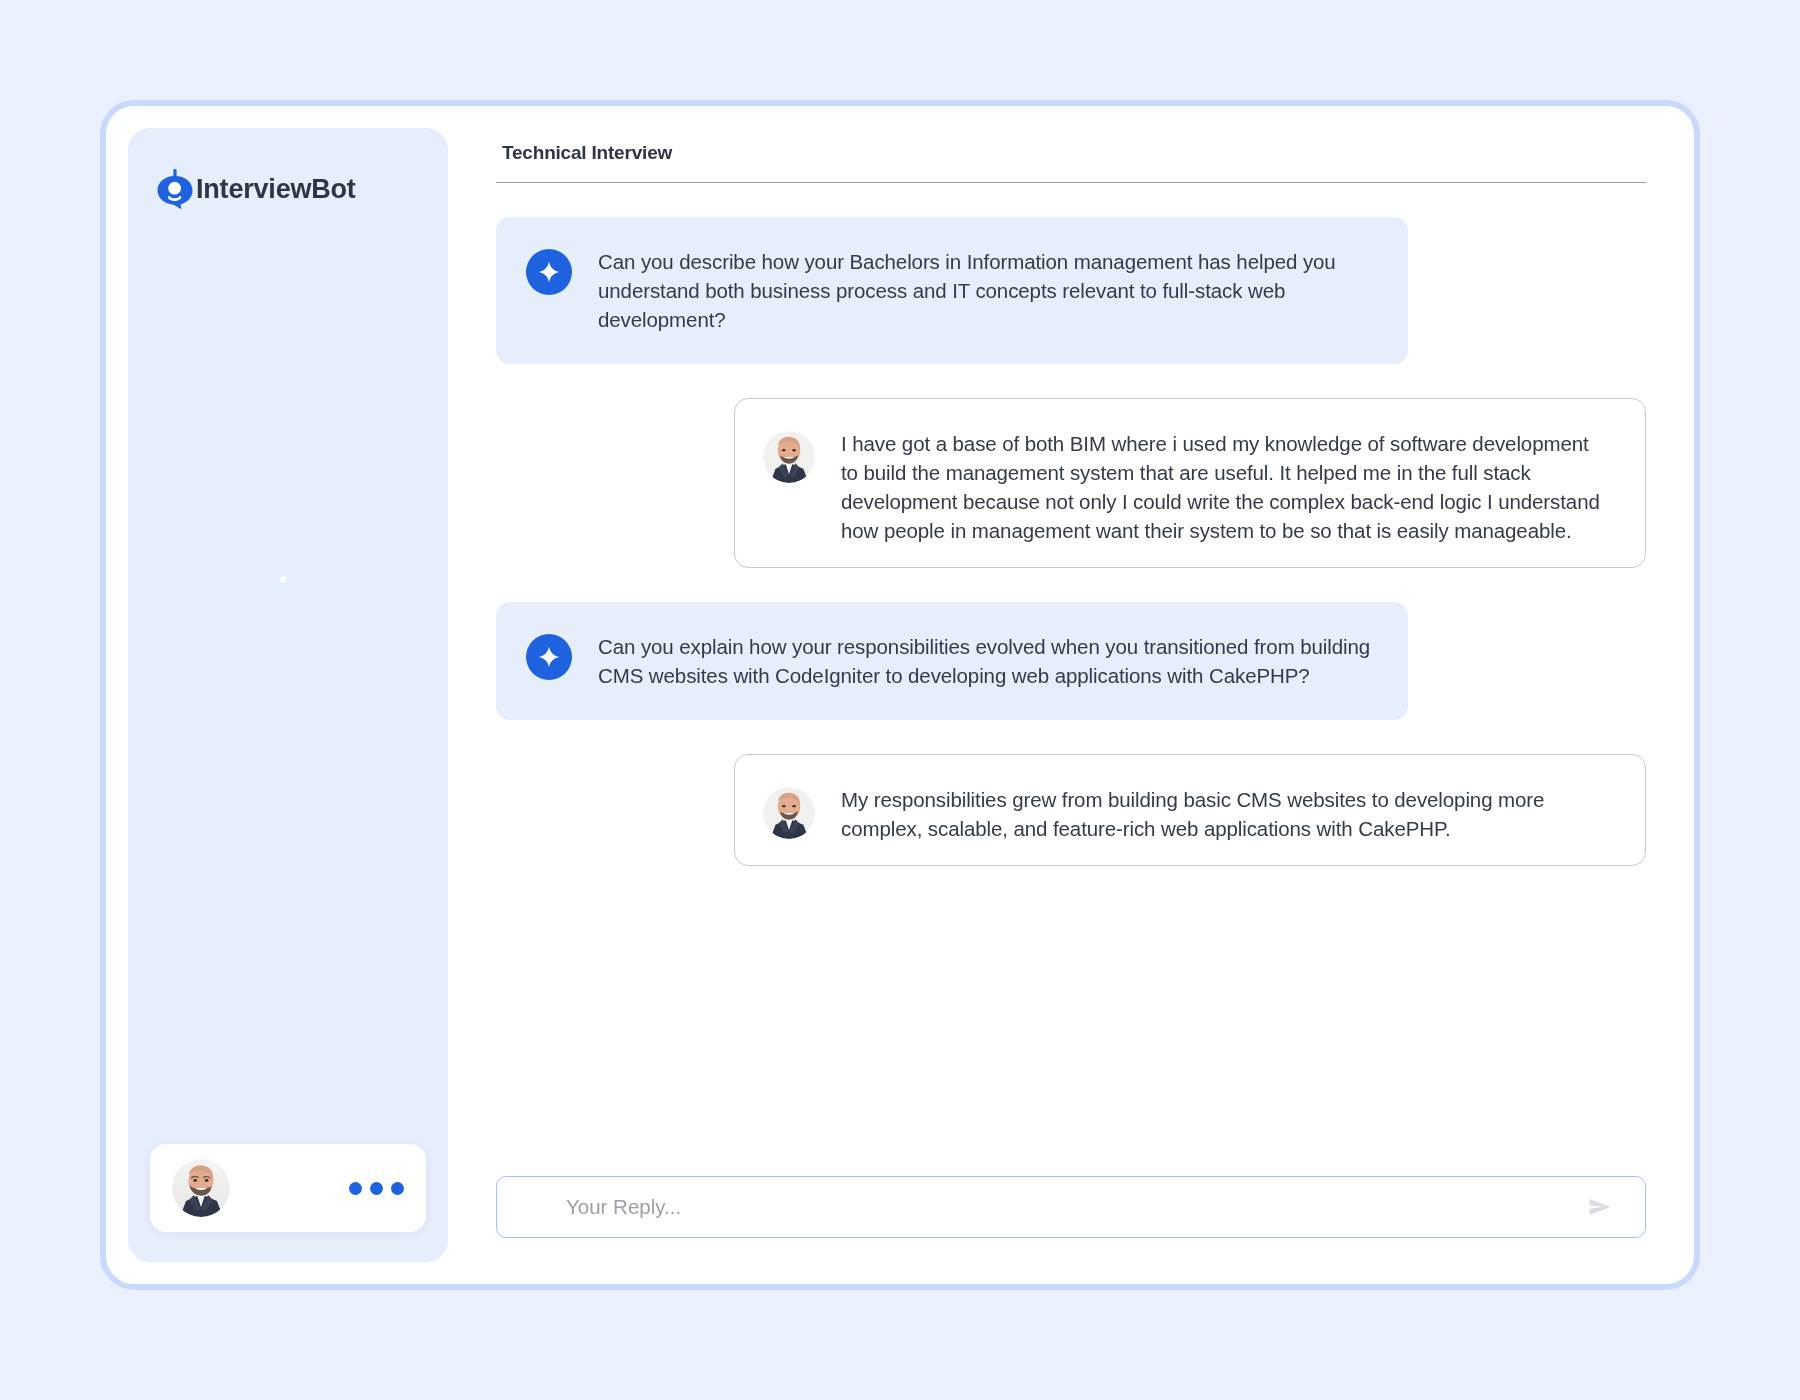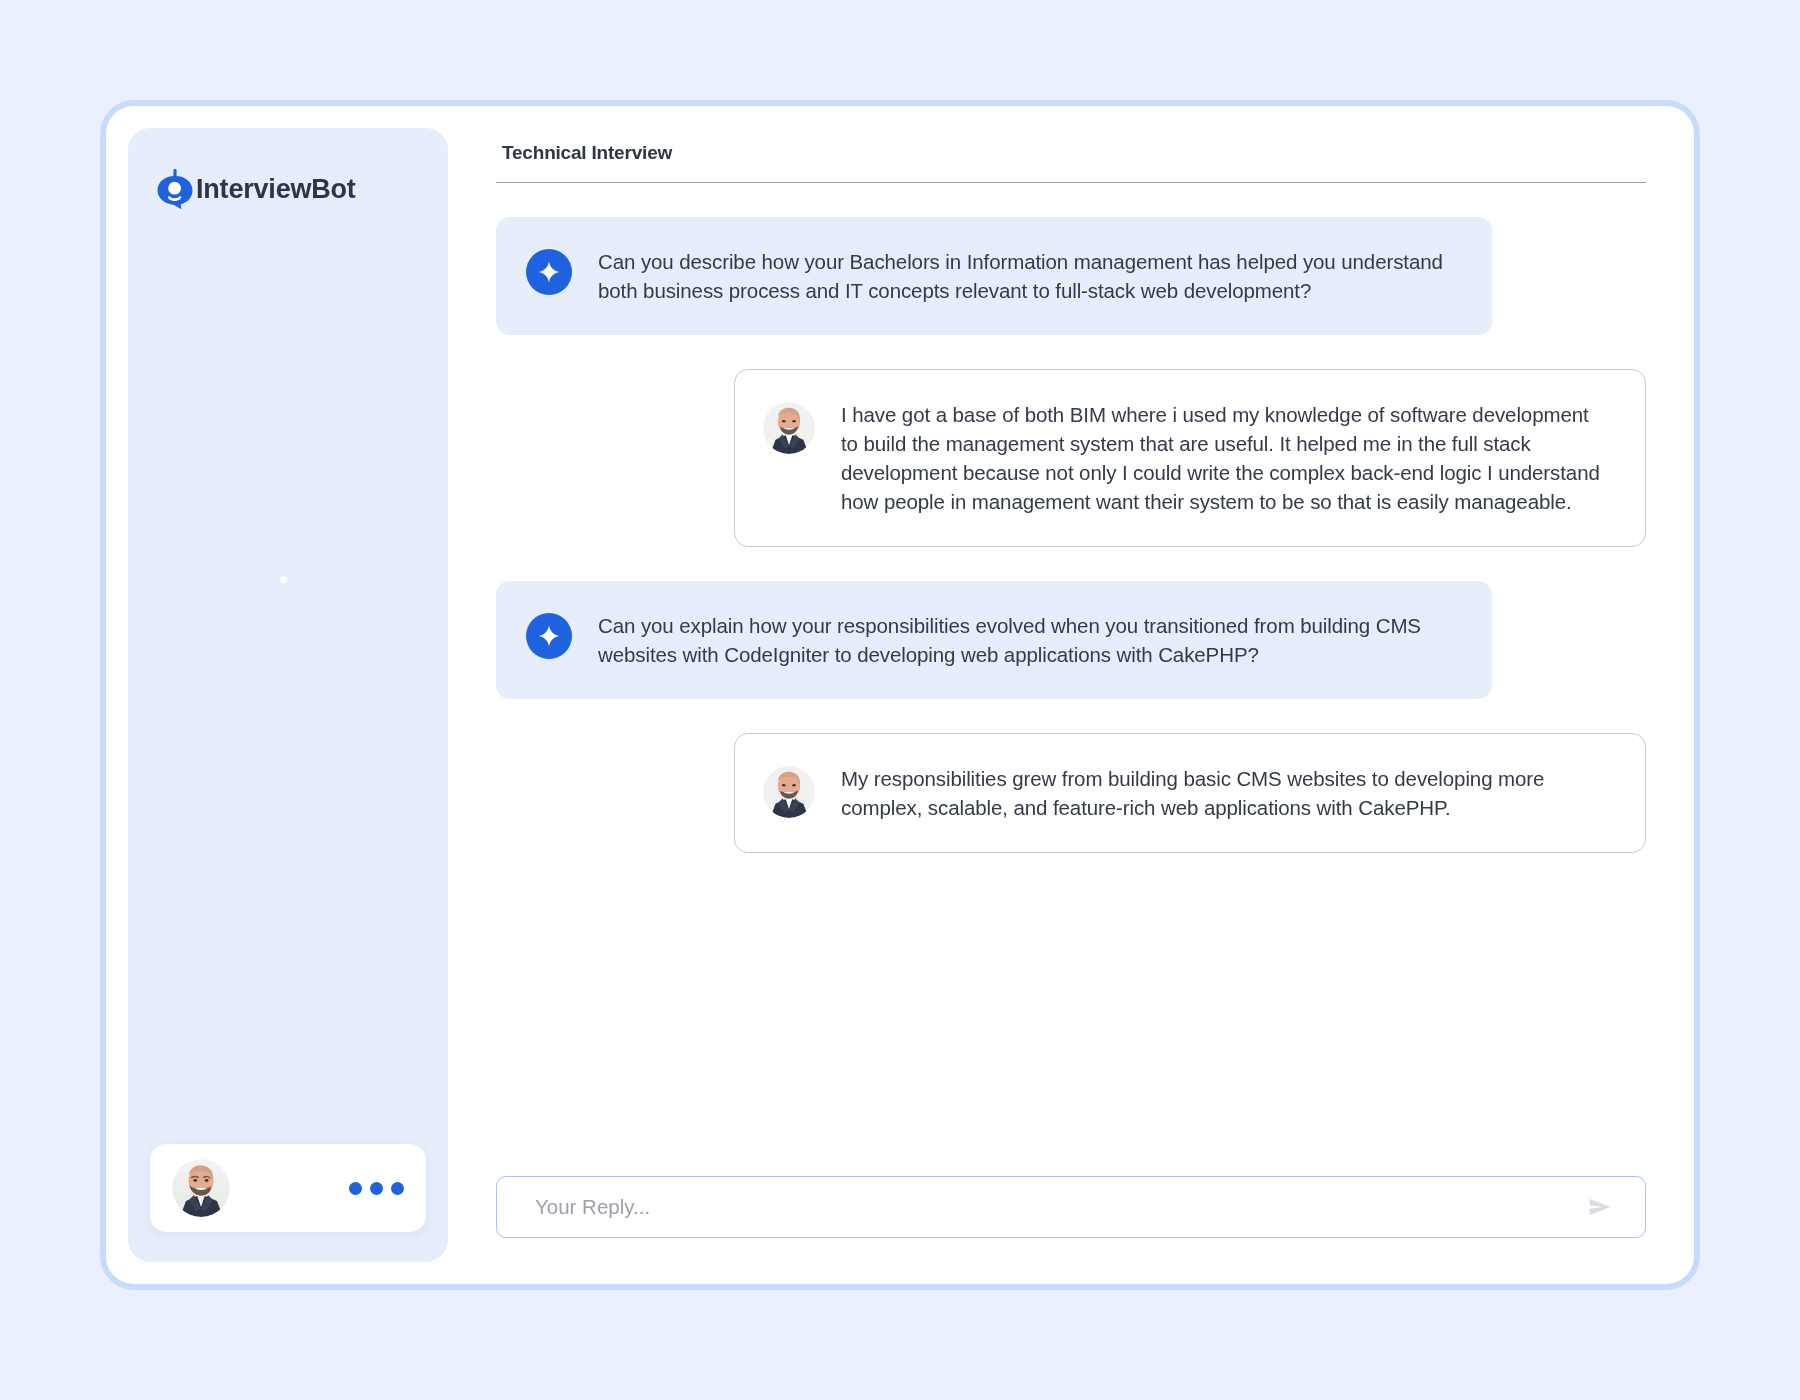--- a/index.html
+++ b/index.html
@@ -138,21 +138,21 @@
   }
 
   
   .msg-bot {
     background: #e6edfb;
     border-radius: 14px;
     padding: 30px 34px 30px 30px;
     display: flex;
     gap: 26px;
     align-items: flex-start;
-    width: 996px;
+    width: 912px;
     margin-bottom: 34px;
   }
   .bot-avatar {
     width: 46px;
     height: 46px;
     flex: 0 0 46px;
     border-radius: 50%;
     background: #1f62df;
     display: flex;
     align-items: center;
@@ -169,21 +169,21 @@
   
   .msg-user-row {
     display: flex;
     justify-content: flex-end;
     margin-bottom: 34px;
   }
   .msg-user {
     background: #ffffff;
     border: 1px solid #c6c9ce;
     border-radius: 14px;
-    padding: 30px 40px 30px 28px;
+    padding: 30px 40px 22px 28px;
     display: flex;
     gap: 26px;
     align-items: flex-start;
     width: 912px;
   }
   .user-avatar {
     width: 52px;
     height: 52px;
     flex: 0 0 52px;
     border-radius: 50%;
@@ -203,20 +203,21 @@
     background: #fff;
   }
   .reply-input {
     flex: 1 1 auto;
     border: none;
     outline: none;
     font-family: "Liberation Sans", sans-serif;
     font-size: 20.5px;
     color: #3a4152;
     background: transparent;
+    margin-left: 31px;
   }
   .reply-input::placeholder { color: #9ba0a9; }
   .send-btn {
     background: none;
     border: none;
     cursor: pointer;
     display: flex;
     align-items: center;
     padding: 0 6px;
   }

